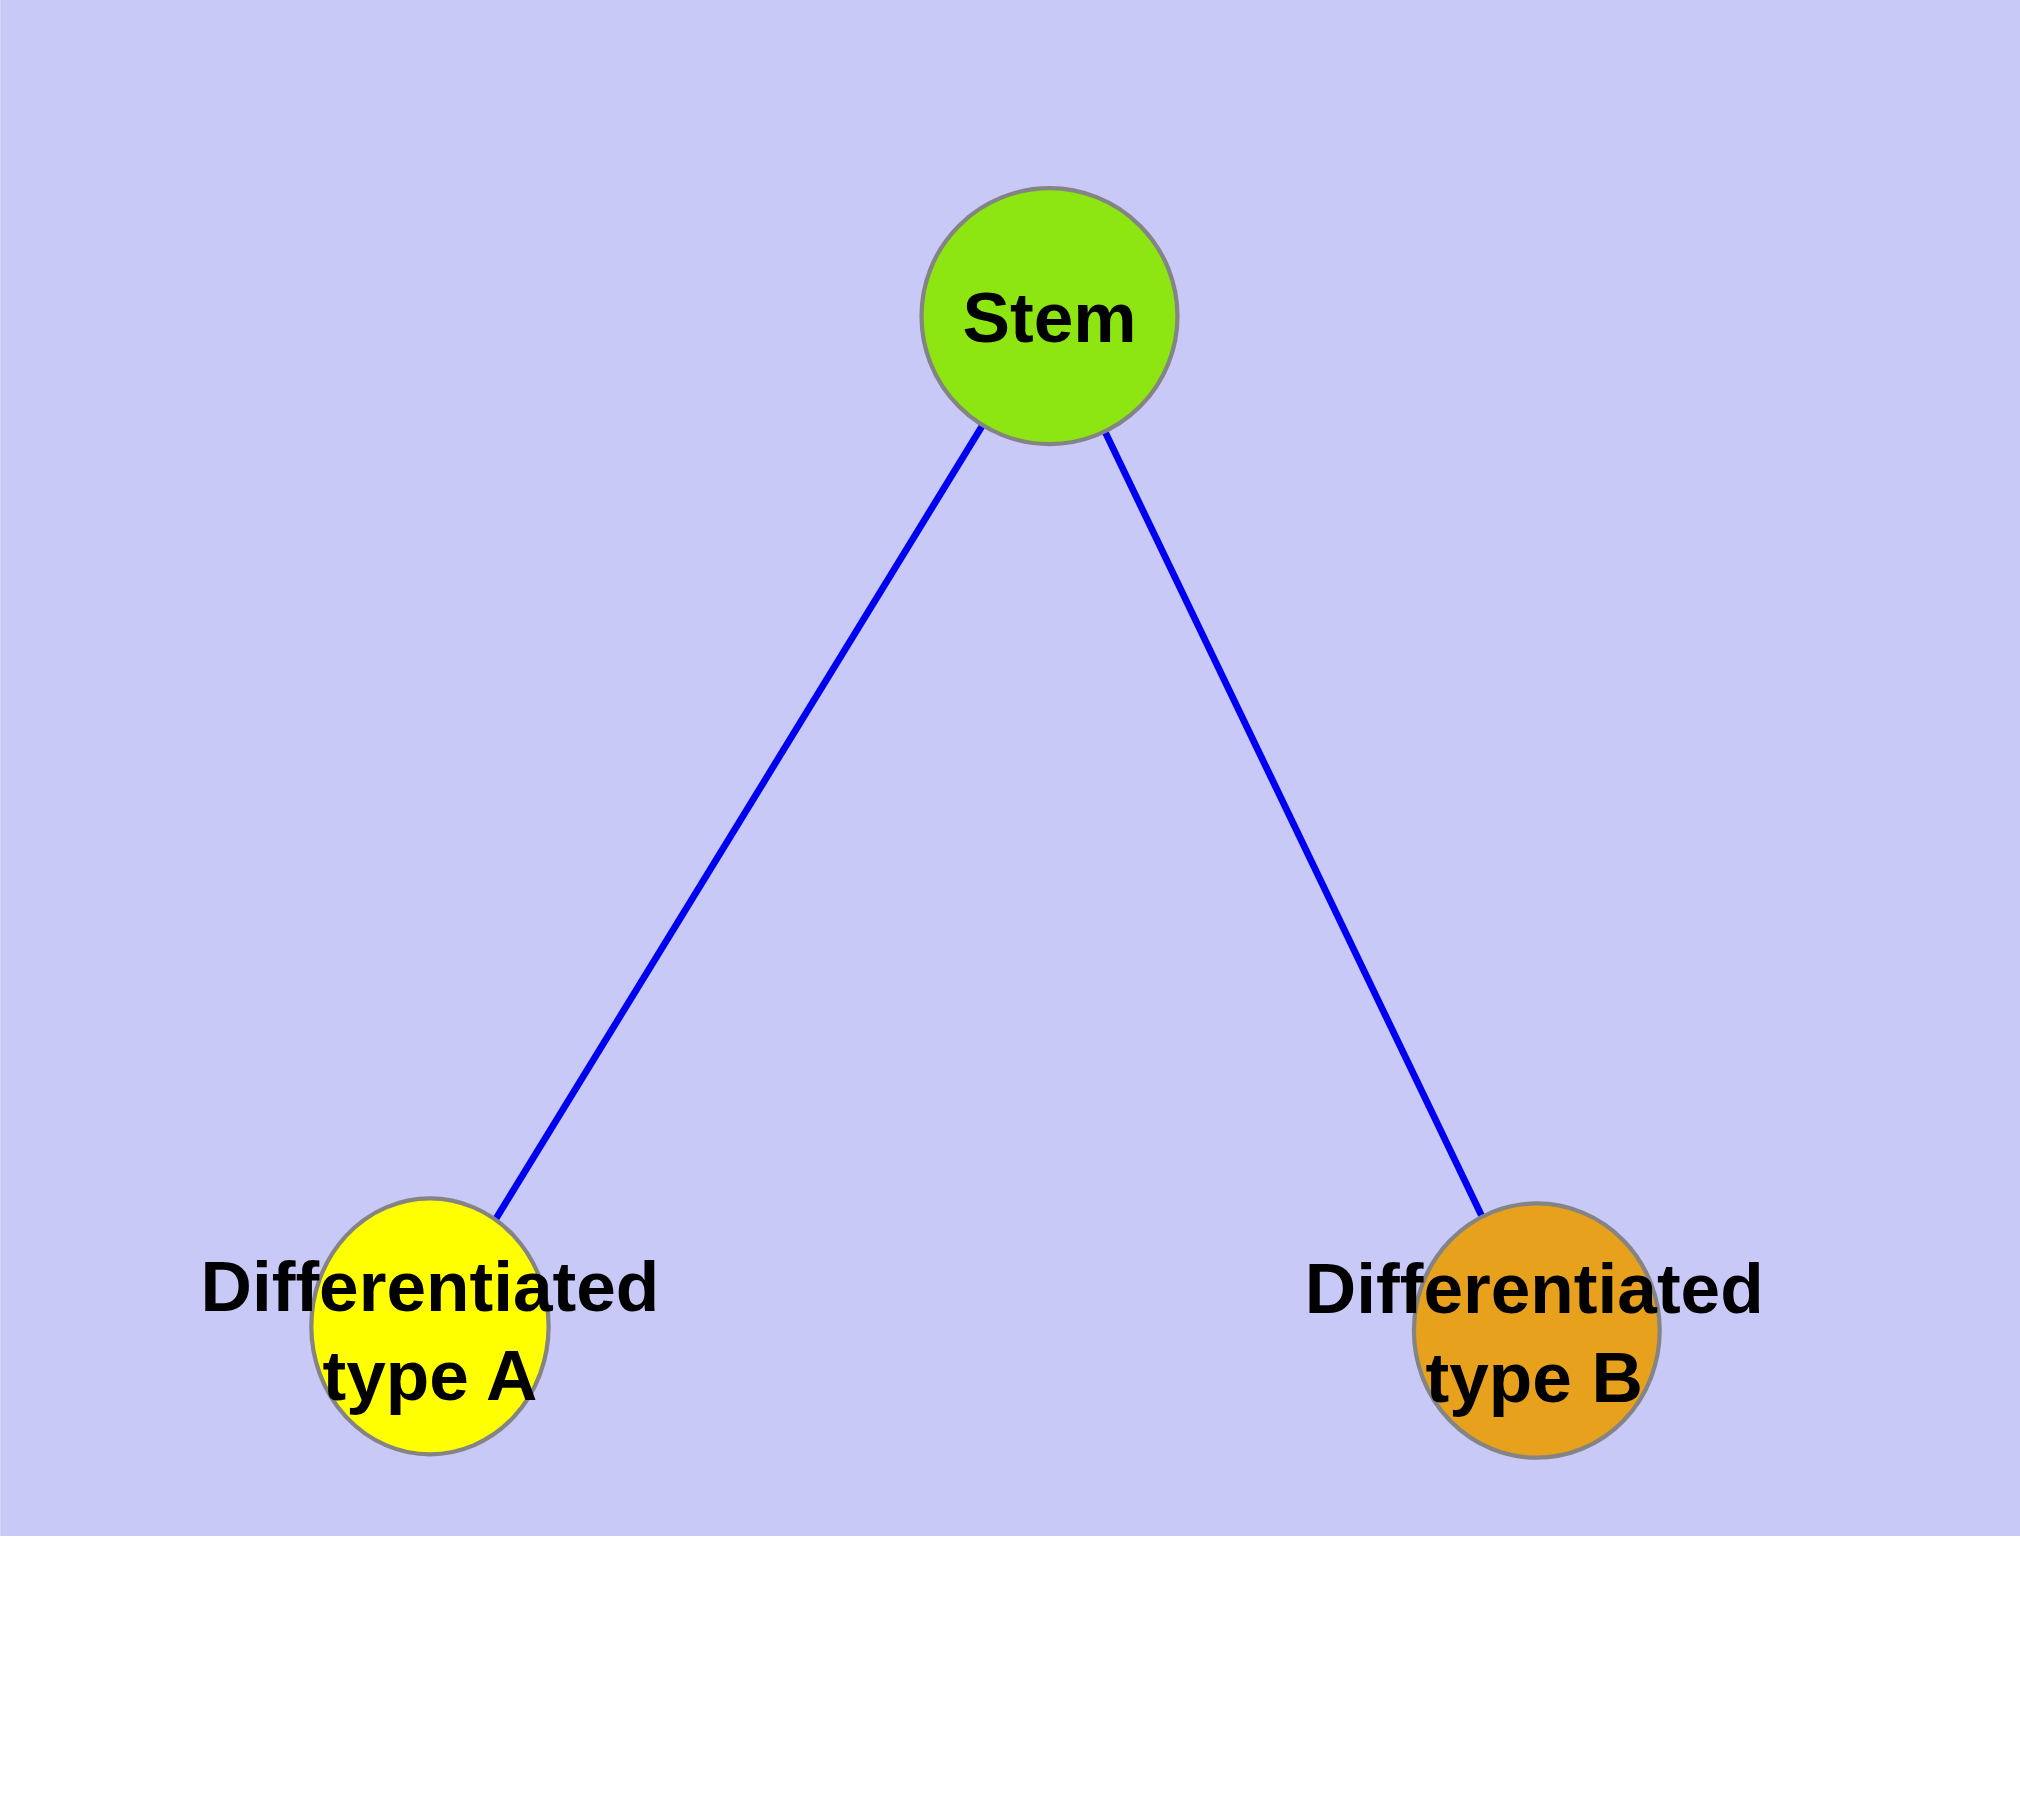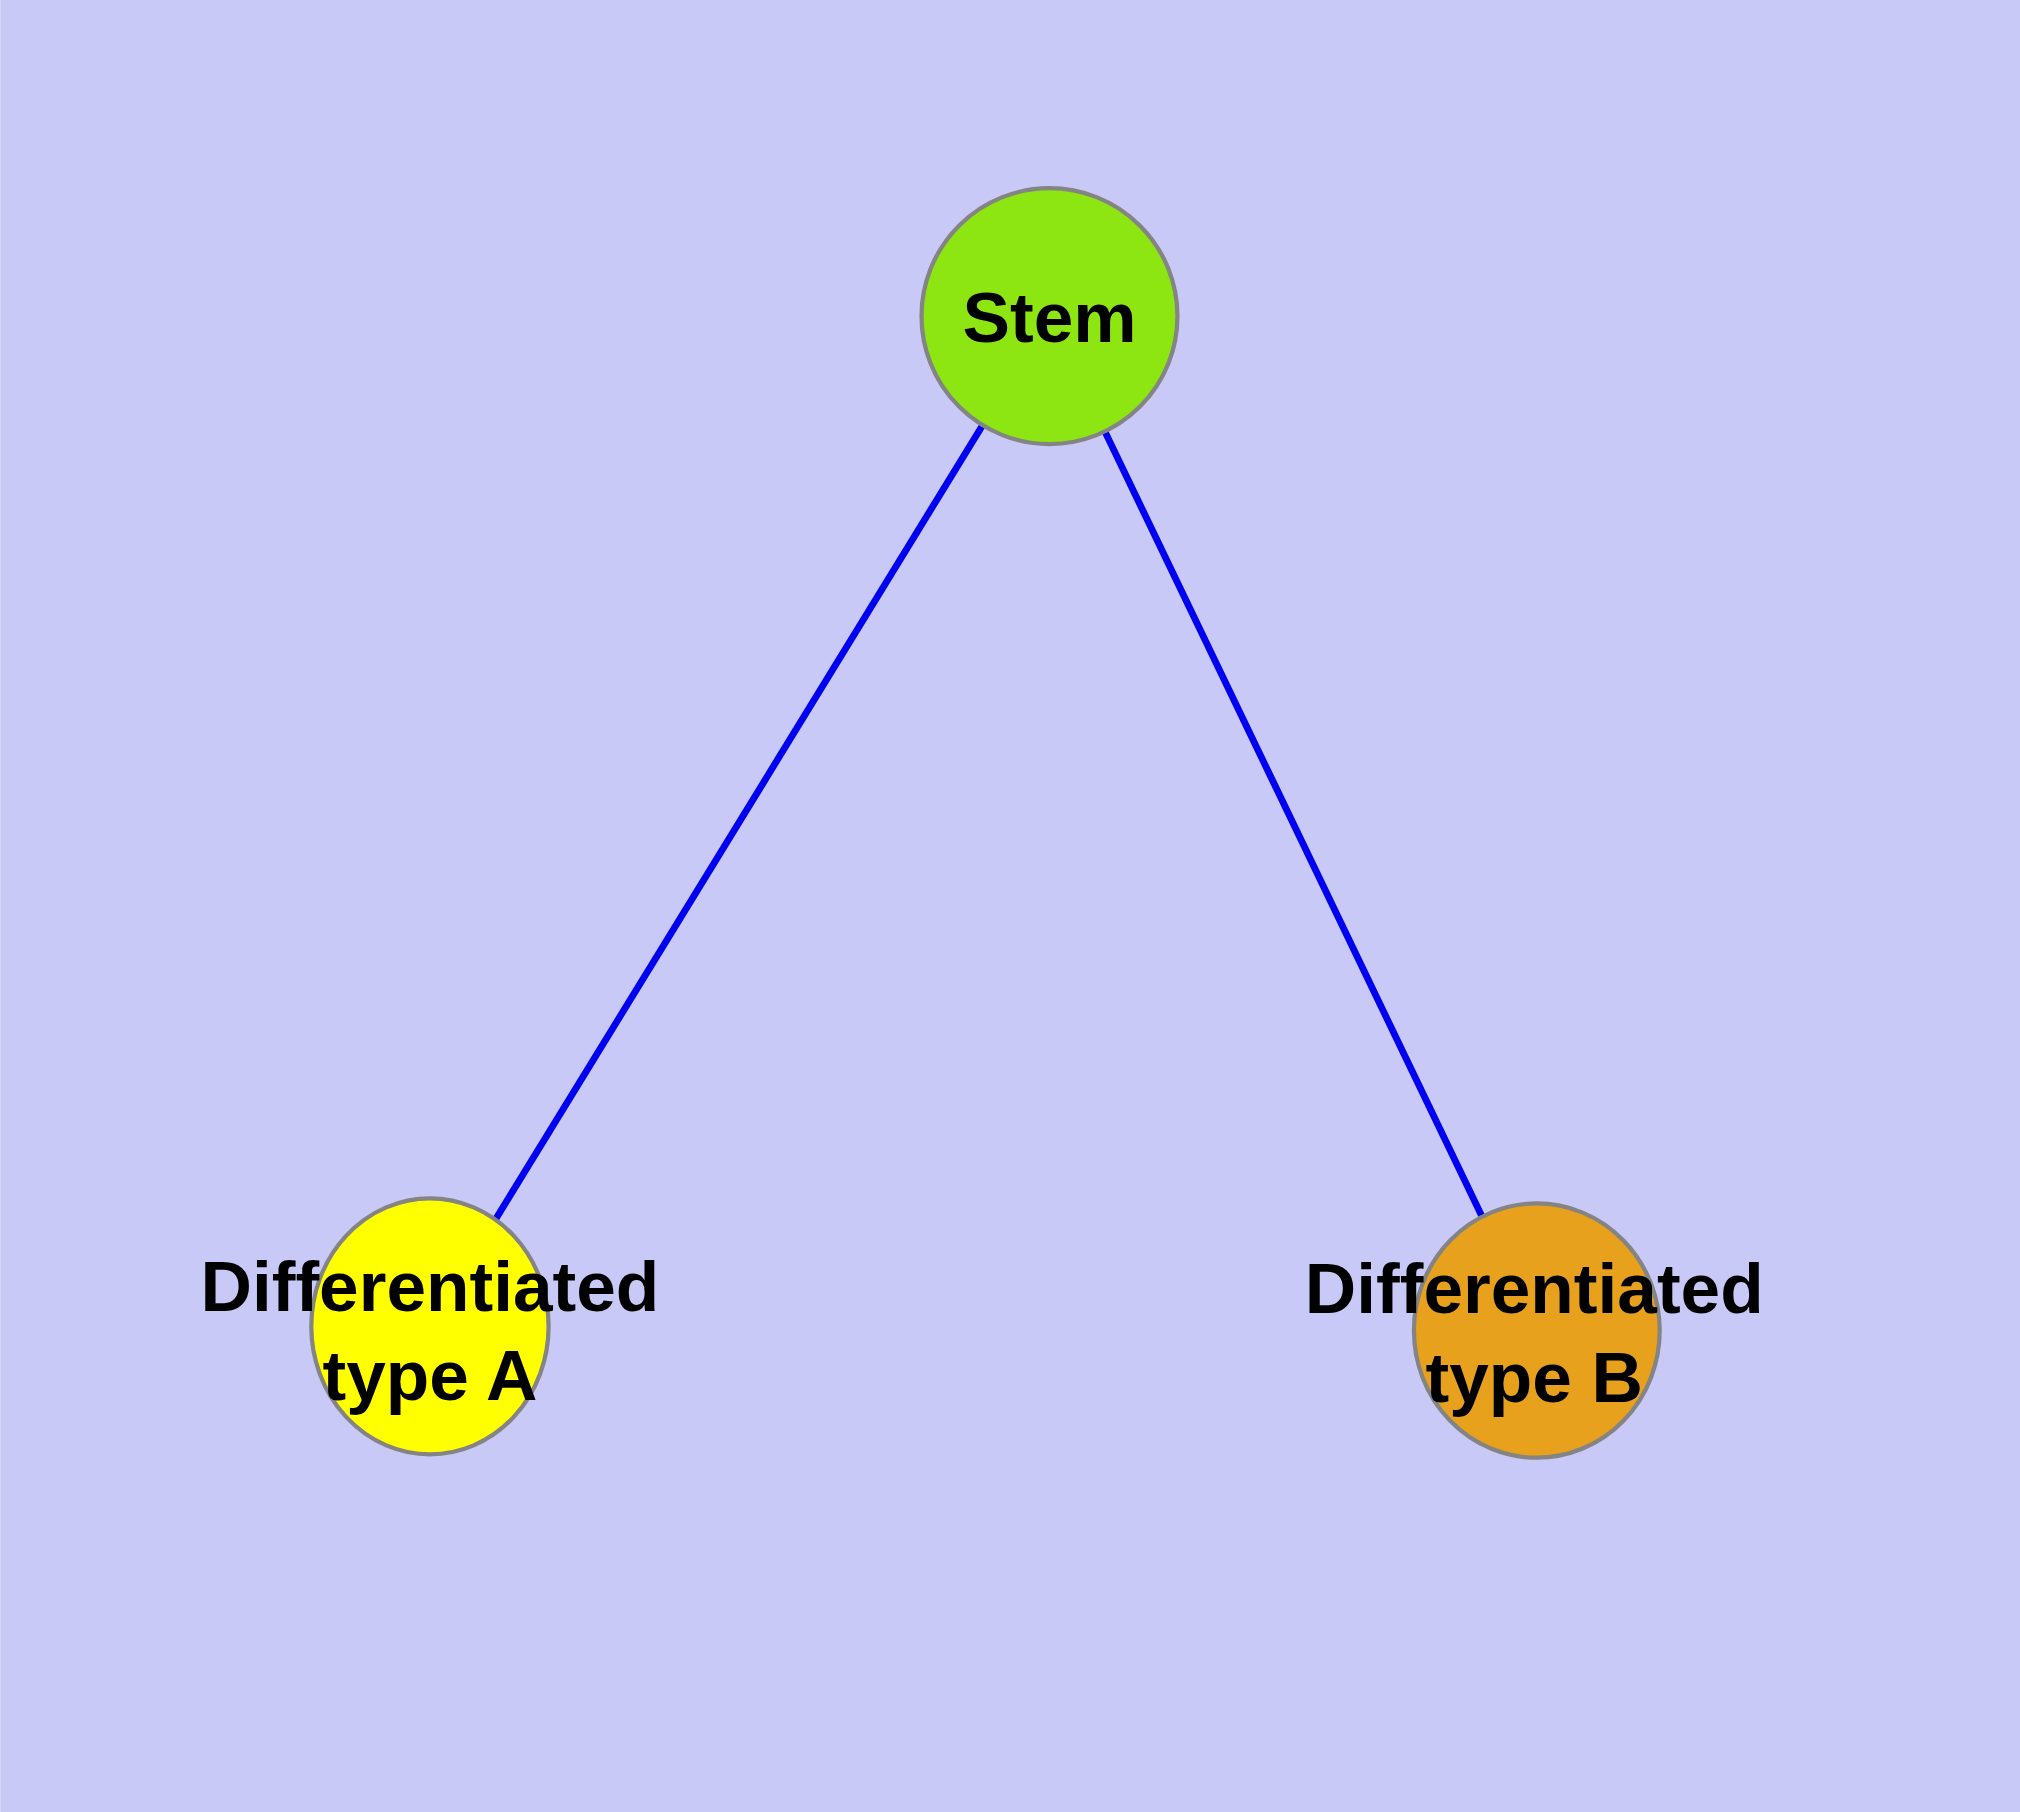--- a/index.html
+++ b/index.html
@@ -5,21 +5,21 @@
   html, body {
     margin: 0;
     padding: 0;
     width: 2021px;
     height: 1812px;
     font-family: "Liberation Sans", sans-serif;
   }
   .diagram-stage {
     position: relative;
     width: 2021px;
-    height: 1812px;
+    height: 1536px;
     overflow: hidden;
   }
   svg.graph {
     display: block;
     width: 2021px;
     height: 1812px;
   }
   .edge-line {
     fill: none;
     stroke-width: 8px;

